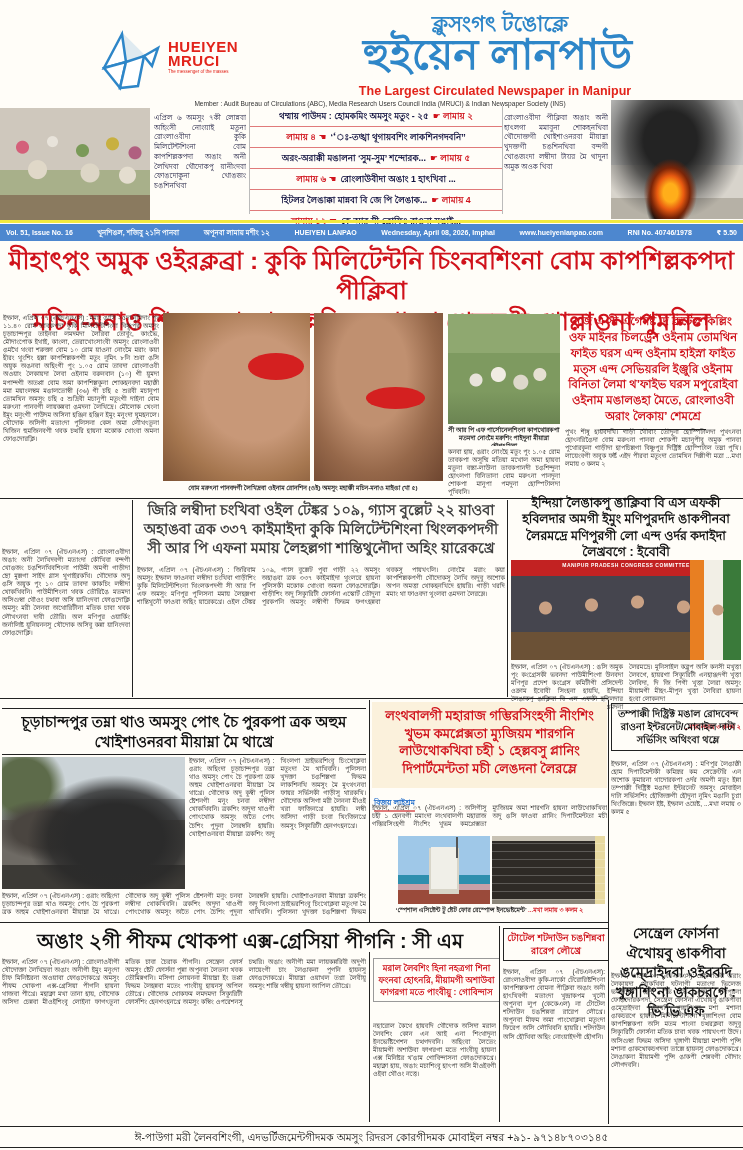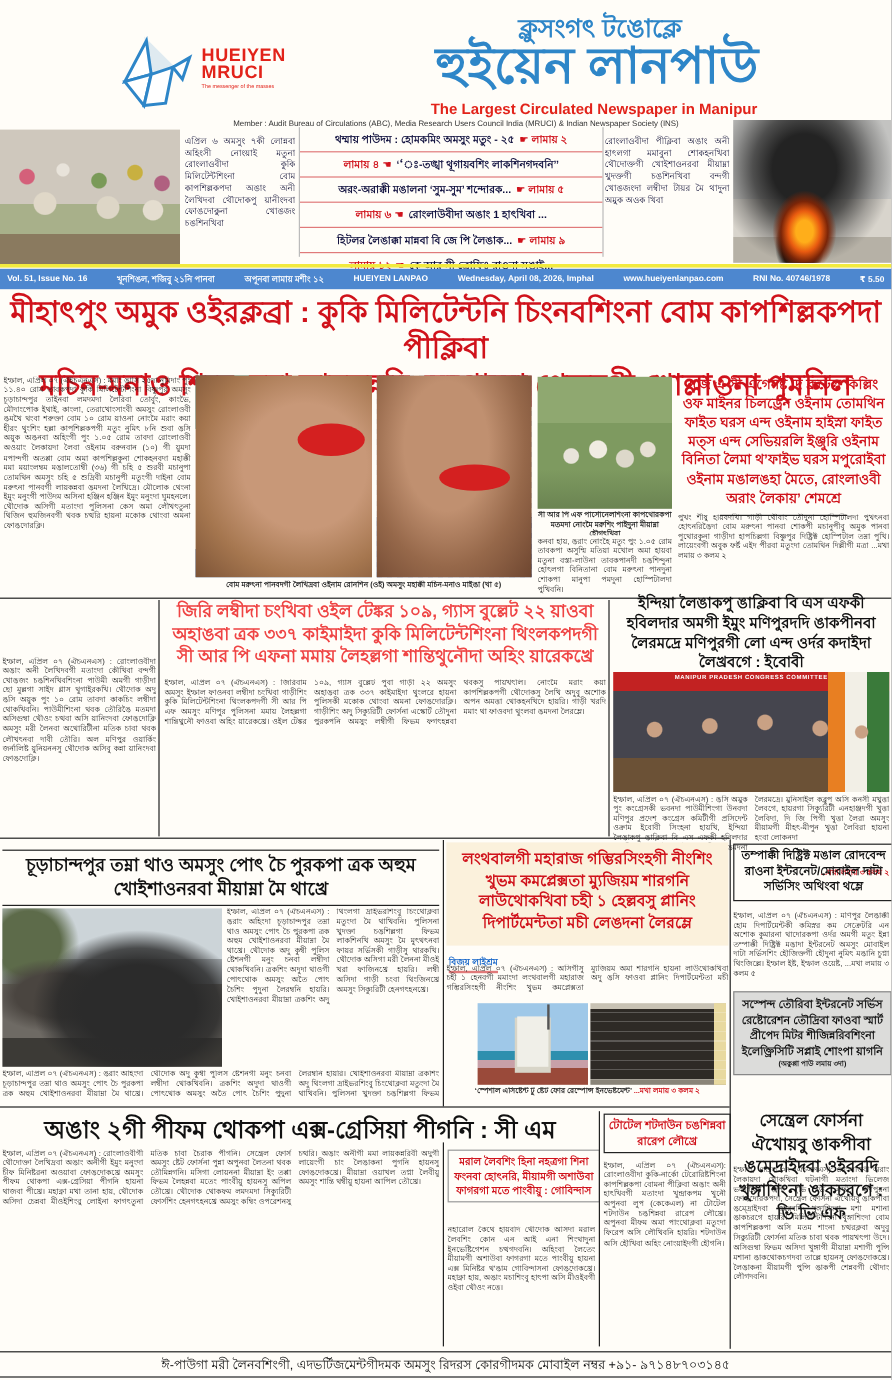--- a/index.html
+++ b/index.html
@@ -50,21 +50,21 @@
   .datebar span { white-space:nowrap; }
 
   .main-hl { font-weight:800; font-size:24.5px; line-height:1.24; color:#d0121b; }
 
   .quote-box { color:#d0121b; font-weight:800; font-size:11.5px; line-height:1.38; text-align:center; }
   .quote-rule { width:60%; margin:4px auto 0; border-top:1.5px solid #222; }
 
   .cap { font-size:6.2px; font-weight:700; text-align:center; color:#222; line-height:1.25; overflow:hidden; }
 
   .mid-hl-sm { font-weight:800; font-size:10.5px; line-height:1.3; color:#111; }
-  .mid-hl-lg { font-weight:800; font-size:14.5px; line-height:1.32; color:#ef4444; }
+  .mid-hl-lg { font-weight:800; font-size:14.5px; line-height:1.32; color:#404040; }
   .mid-hl-rt { font-weight:800; font-size:12.5px; line-height:1.3; color:#111; }
 
   .cream-box { background:#fbf1dc; }
   .cream-hl { color:#d0121b; font-weight:800; font-size:13px; line-height:1.35; }
   .byline { color:#1766c8; font-weight:700; font-size:7.5px; border-bottom:2px solid #e07a7a; display:inline-block; padding-bottom:1px; }
 
   .boxed-hl { border:1px solid #222; font-weight:800; font-size:9.8px; line-height:1.35; padding:3px 2px; }
   .gray-box { background:#dcdcda; border:1px solid #888; font-weight:800; font-size:9.2px; line-height:1.4; padding:4px 3px; }
   .gray-note { font-size:6px; font-weight:700; }
 
@@ -127,21 +127,21 @@
     <div class="brief-row">
       <span>অরং-অরাক্কী মঙালনা ‘সুম-সুম’ শন্দোরক...</span>
       <span class="brief-ref"><span>☛</span> <span>লামায় ৫</span></span>
     </div>
     <div class="brief-row">
       <span class="brief-ref"><span>লামায় ৬</span> <span>☚</span></span>
       <span>রোংলাউবীদা অঙাং 1 হাৎখিবা ...</span>
     </div>
     <div class="brief-row">
       <span>হিটলর লৈঙাক্কা মান্নবা বি জে পি লৈঙাক...</span>
-      <span class="brief-ref"><span>☛</span> <span>লামায় ৯</span></span>
+      <span class="brief-ref"><span>☛</span> <span>লামায় 4</span></span>
     </div>
     <div class="brief-row">
       <span class="brief-ref"><span>লামায় ১২</span> <span>☚</span></span>
       <span>কে আর সী ত্রোফিঃ রাওনা সঙাই...</span>
     </div>
   </div>
 
   <div class="abs side-brief" style="left:504px; top:113px; width:104px; height:104px;">রোংলাওবীদা পীক্লিবা অঙাং অনী হাৎলগা মমাবুনা শোকহনখিবা থৌদোক্তগী খোইশাওনরবা মীয়াম্না খুদক্তগী চঙশিনখিবা বন্দগী খোঙজংদা লম্বীদা টায়র মৈ থাদুনা অমুক অওক খিবা</div>
   <div class="abs photo" style="left:611px; top:100px; width:132px; height:119px;
        background:
@@ -258,24 +258,20 @@
         linear-gradient(270deg,#e8d9a0 0 9%, transparent 9%),
         linear-gradient(180deg,#c8c2b4 0 7%, #2e2a26 7% 93%, #8a8478 93% 100%);"></div>
   <div class="abs cap" style="left:372px; top:906px; width:235px; height:14px;">
     <span>‘স্পেশাল এসিষ্টেন্ট টু ষ্টেট ফোর রেস্পোন্স ইনভেষ্টমেন্ট’</span>
     <span class="red">...মখা লমায় ৩ কলম ২</span>
   </div>
   <div class="abs vline" style="left:608px; top:700px; height:424px;"></div>
 
   <div class="abs ctr boxed-hl" style="left:611px; top:703px; width:128px;">তম্পাক্কী দিষ্ট্রিক্ট মঙাল রোদবেন্দ রাওনা ইন্টরনেট/মোবাইল দাটা সর্ভিসিং অথিংবা থম্লে</div>
   <div class="abs body-text" style="left:611px; top:760px; width:130px; height:62px;">ইম্ফাল, এপ্রিল ০৭ (ঐচএনএস) : মণিপুর লৈঙাক্কী হোম দিপার্টমেন্টকী কমিস্নর কম সেক্রেটরি এন অশোক কুমারনা থাদোরকপা ওর্দর অমগী মতুং ইন্না তম্পাক্কী দিষ্ট্রিক্ট মঙাদা ইন্টরনেট অমসুং মোবাইল দাটা সর্ভিসশিং হৌজিক্তগী হৌদুনা নুমিৎ মঙানি চুপ্না থিংজিল্লে। ইম্ফাল ইষ্ট, ইম্ফাল ওয়েষ্ট, ...মখা লমায় ৩ কলম ৫</div>
-  <div class="abs ctr gray-box" style="left:611px; top:826px; width:124px;">
-    <div>সস্পেন্দ তৌরিবা ইন্টরনেট সর্ভিস রেষ্টোরেশন তৌদ্রিবা ফাওবা স্মার্ট প্রীপেদ মিটর শীজিন্নরিবশিংনা ইলেক্ত্রিসিটি সপ্লাই শোংপা য়াগনি</div>
-    <div class="gray-note">(অকুপ্পা পাউ লমায় ৩দা)</div>
-  </div>
   <div class="abs ctr vvf-hl" style="left:611px; top:924px; width:130px; color:#111;">সেন্ত্রেল ফোর্সনা ঐখোয়বু ঙাকপীবা ঙম্দ্রোইদবা ওইরবদি খুঙ্গাশিংনা ঙাকচরগে : ভি ভি এফ</div>
   <div class="abs body-text" style="left:611px; top:972px; width:130px; height:150px;">ইম্ফাল, এপ্রিল ০৭ (ঐচএনএস): রোংলাওবী অরাং লৈকায়দা থোকখিবা ঘটনাগী মতাংদা ভিলেজ ভলন্টিয়র ফ্রন্ট (ভি ভি এফ), মণিপুরনা ফোঙদোরকপদা, সেন্ত্রেল ফোর্সনা ঐখোয়বু ঙাকপীবা ঙম্দ্রোইদবা ওইরবদি খুঙ্গাশিংনা মশা মশানা ঙাকচরগে হায়রি। মিলিটেন্টশিংনা খুঙ্গাশিংদা বোম কাপশিল্লকপা অসি মতম শাংনা চত্থরক্লবা অদুবু সিক্যুরিটী ফোর্সনা মতিক চাবা থবক পায়খৎপা উদে। অসিগুম্বা ফিভম অসিদা খুঙ্গাগী মীয়াম্না মশাগী পুন্সি মশানা ঙাকথোকচগদবা তাল্লে হায়নসু ফোঙদোকখ্রে। লৈঙাকনা মীয়ামগী পুন্সি ঙাকপী শেন্নবগী থৌদাং লৌগদবনি।</div>
 
   <div class="abs hline" style="left:0; top:922px; width:608px;"></div>
   <div class="abs ctr bottom-hl" style="left:2px; top:926px; width:496px;">অঙাং ২গী পীফম থোকপা এক্স-গ্রেসিয়া পীগনি : সী এম</div>
   <div class="abs body-text cols3" style="left:2px; top:958px; width:364px; height:164px;">ইম্ফাল, এপ্রিল ০৭ (ঐচএনএস) : রোংলাওবীগী থৌদোক্তা লৈখিদ্রবা অঙাং অনীগী ইমুং মনুংদা চীফ মিনিষ্টরনা অওয়াবা ফোঙদোকখ্রে অমসুং পীফম থোকপা এক্স-গ্রেসিয়া পীগনি হায়না থাজবা পীখ্রে। মহাক্না মখা তানা হায়, থৌদোক অসিদা চেন্নবা মীওইশিংবু লোইনা ফাগৎতুনা মতিক চাবা চৈরাক পীগনি। সেন্ত্রেল ফোর্স অমসুং ষ্টেট ফোর্সনা পুন্না অপুনবা লৈতনা থবক তৌমিন্নগনি। মসিগা লোয়ননা মীয়াম্না ইং তপ্পা ফিভম লৈহন্নবা মতেং পাংবীয়ু হায়নসু অপিল তৌখ্রে। থৌদোক থোকফম লমদমদা সিক্যুরিটী ফোর্সশিং হেনগৎহনখ্রে অমসুং কম্বিং ওপরেশনসু চত্থরি। অঙাং অনীগী মমা লায়কন্নরিবী অদুগী লায়েংগী চাং লৈঙাকনা পুগনি হায়নসু ফোঙদোকখ্রে। মীয়াম্না ওয়াখল তপ্না লৈবীয়ু অমসুং শান্তি থম্বীয়ু হায়না আপিল তৌখ্রে।</div>
   <div class="abs vline" style="left:369px; top:952px; height:170px;"></div>
 
   <div class="abs ctr moral-box" style="left:373px; top:958px; width:121px;">মরাল লৈবশিং হিনা নহত্রগা শিনা ফংনবা হোৎনরি, মীয়ামগী অশাউবা ফাগরগা মতে পাংবীয়ু : গোবিন্দাস</div>
   <div class="abs body-text" style="left:373px; top:1022px; width:123px; height:100px;">নহারোল কৈথে হায়বদি থৌদোক অসিদা মরাল লৈবশিং কোন এন আই এনা শিংথাদুনা ইনভেষ্টিগেশন চত্থগদবনি। অহিংবা লৈতেং মীয়ামগী অশাউবা ফাগরগা মতে পাংবীয়ু হায়না এক্স মিনিষ্টর থ'ঙাম গোবিন্দাসনা ফোঙদোকখ্রে। মহাক্না হায়, অঙাং মচাশিংবু হাৎপা অসি মীওইবগী ওইবা থৌওং নত্তে।</div>

